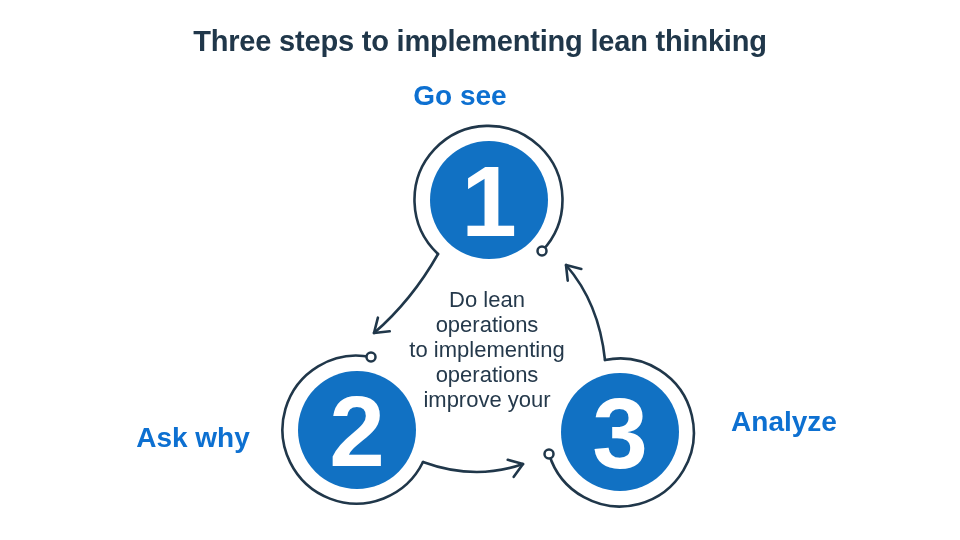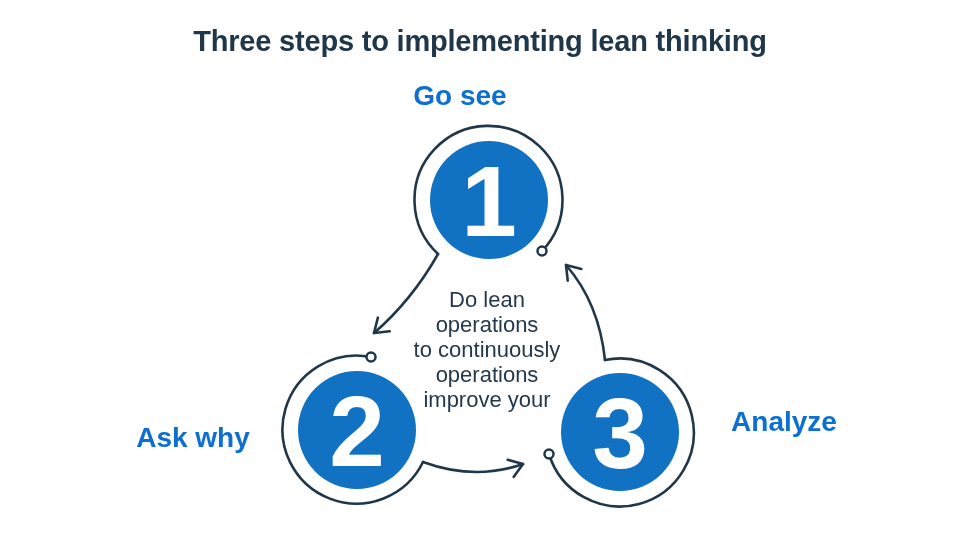--- a/index.html
+++ b/index.html
@@ -108,18 +108,18 @@
 
   <div class="step-label label-go-see">Go see</div>
 
   <div class="step-label label-ask-why">Ask why</div>
 
   <div class="step-label label-analyze">Analyze</div>
 
   <div class="center-note">
     <div>Do lean</div>
     <div>operations</div>
-    <div>to continuously</div>
+    <div>to implementing</div>
     <div>operations</div>
     <div>improve your</div>
   </div>
 
 </div>
 
 </body></html>

